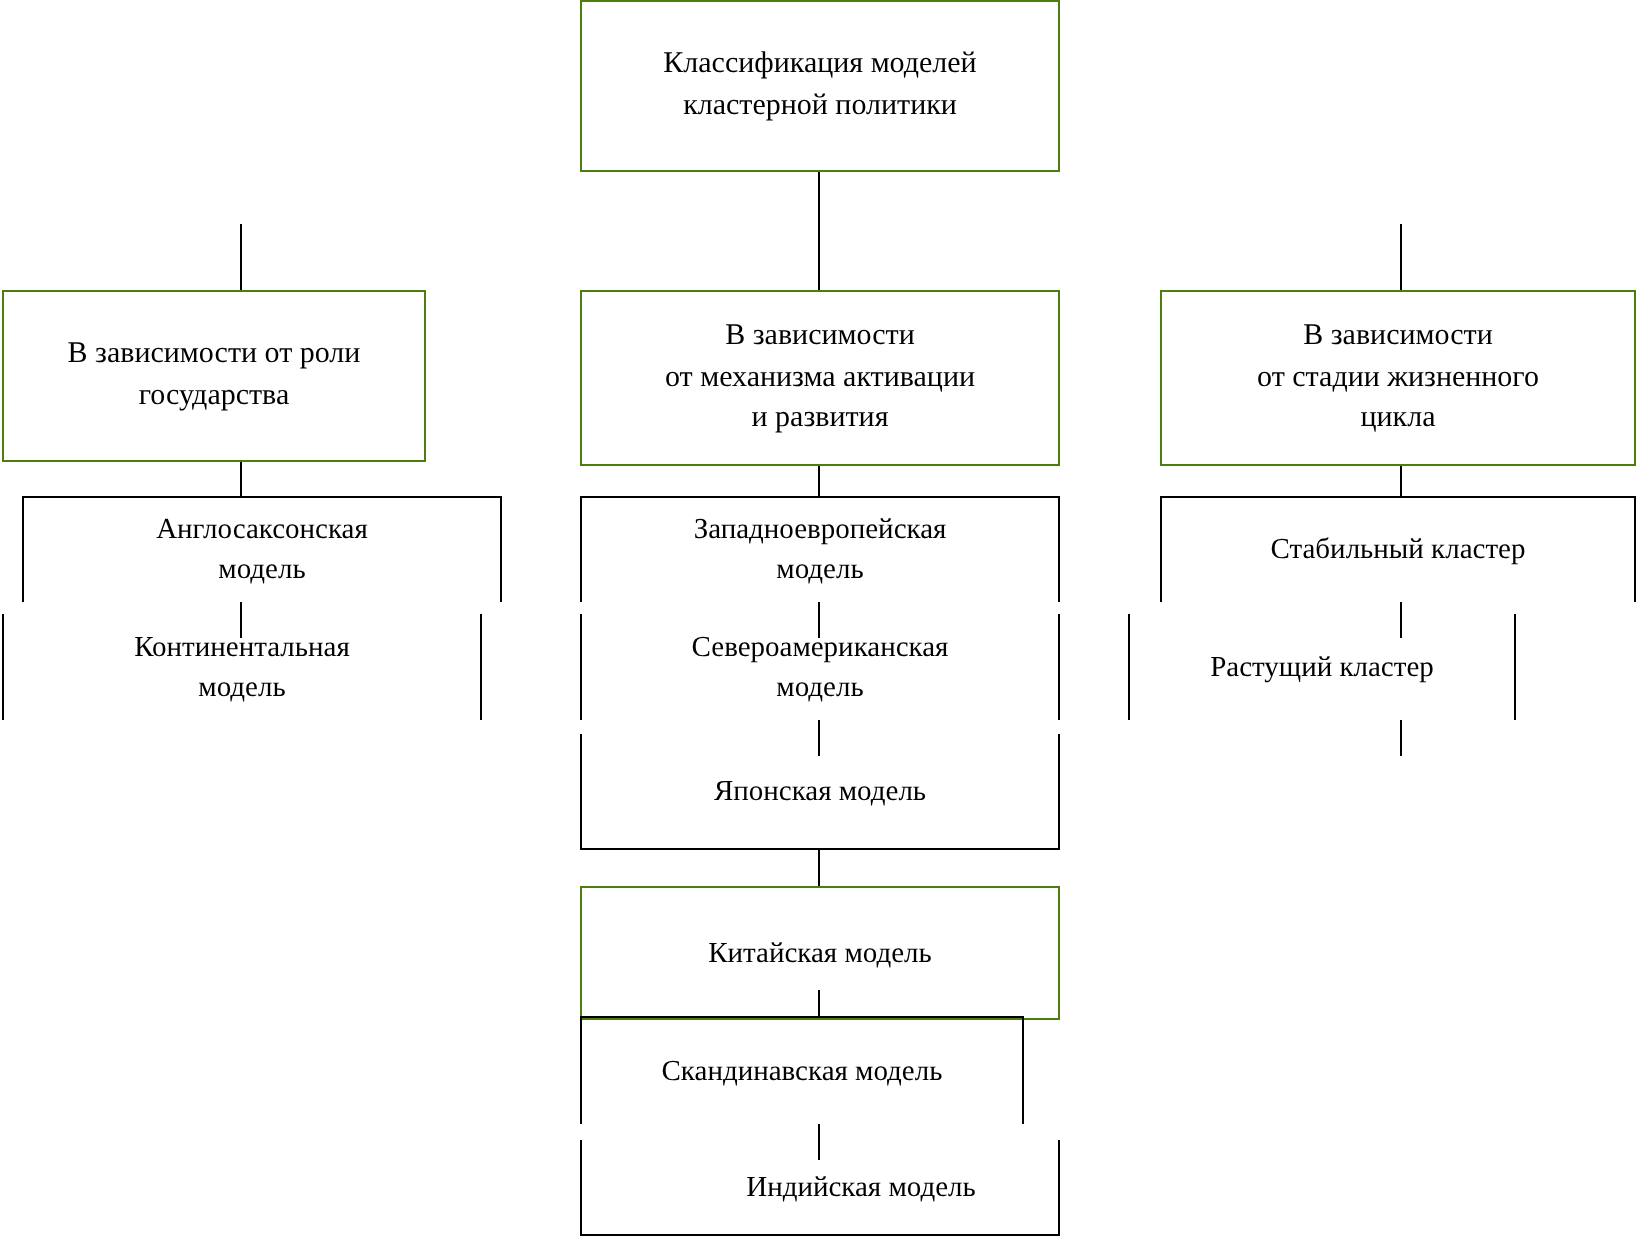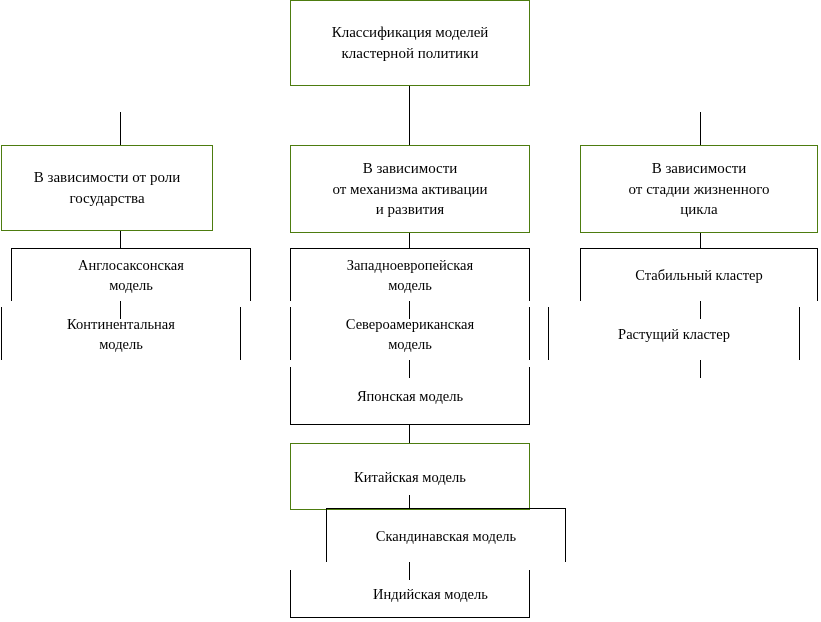--- a/index.html
+++ b/index.html
@@ -117,21 +117,21 @@
   </div>
 
   <div class="connector" style="left:409px; top:425px; height:18px;"></div>
 
   <div class="node bd-all t-item" style="left:290px; top:443px; width:240px; height:67px;">
     <span class="label">Китайская модель</span>
   </div>
 
   <div class="connector" style="left:409px; top:495px; height:13px;"></div>
 
-  <div class="node bd-no-bot t-item" style="left:290px; top:508px; width:240px; height:54px;margin-left:36px;">
+  <div class="node bd-no-bot t-item" style="left:290px; top:508px; width:222px; height:54px;">
     <span class="label">Скандинавская модель</span>
   </div>
 
   <div class="connector" style="left:409px; top:562px; height:18px;"></div>
 
   <div class="node bd-sides-bot t-item" style="left:290px; top:570px; width:240px; height:48px;padding-left:47px;">
     <span class="label">Индийская модель</span>
   </div>
 
   <div class="node bd-all t-header" style="left:580px; top:145px; width:238px; height:88px;">
@@ -141,20 +141,20 @@
   </div>
 
   <div class="connector" style="left:700px; top:233px; height:15px;"></div>
 
   <div class="node bd-no-bot t-item" style="left:580px; top:248px; width:238px; height:53px;">
     <span class="label">Стабильный кластер</span>
   </div>
 
   <div class="connector" style="left:700px; top:301px; height:18px;"></div>
 
-  <div class="node bd-sides t-item" style="left:548px; top:307px; width:252px; height:53px;">
+  <div class="node bd-sides t-item" style="left:564px; top:307px; width:194px; height:53px;">
     <span class="label">Растущий кластер</span>
   </div>
 
   <div class="connector" style="left:700px; top:360px; height:18px;"></div>
 
 
 </div>
 
 </body></html>

